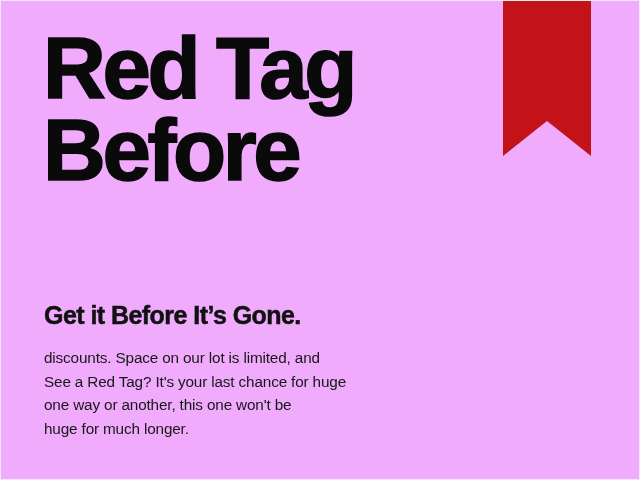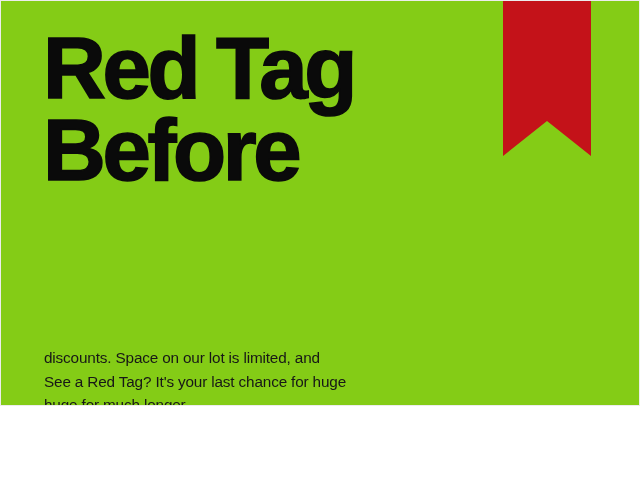--- a/index.html
+++ b/index.html
@@ -10,22 +10,22 @@
   }
 
   body {
     font-family: "Liberation Sans", "DejaVu Sans", sans-serif;
     -webkit-font-smoothing: antialiased;
   }
 
   #banner {
     position: relative;
     width: 640px;
-    height: 406px;
-    background: #84cc16;
+    height: 480px;
+    background: #f0abfc;
     overflow: hidden;
     box-sizing: border-box;
     border: 1px solid #ececec;
   }
 
   
   .ribbon {
     position: absolute;
     left: 502px;
     top: -2px;
@@ -101,20 +101,22 @@
     <svg width="88" height="157" viewBox="0 0 88 157" preserveAspectRatio="none">
       <polygon points="0,0 88,0 88,157 44,122 0,157" fill="#c41219"></polygon>
     </svg>
   </div>
 
   <h1 class="headline">
     <span class="hl-line">Red Tag</span>
     <span class="hl-line">Before</span>
   </h1>
 
+  <h2 class="subhead">Get it Before It’s Gone.</h2>
 
   <p class="body-copy">
     <span class="copy-line">discounts. Space on our lot is limited, and</span>
     <span class="copy-line">See a Red Tag? It's your last chance for huge</span>
+    <span class="copy-line">one way or another, this one won't be</span>
     <span class="copy-line">huge for much longer.</span>
   </p>
 
 </div>
 
 </body></html>

